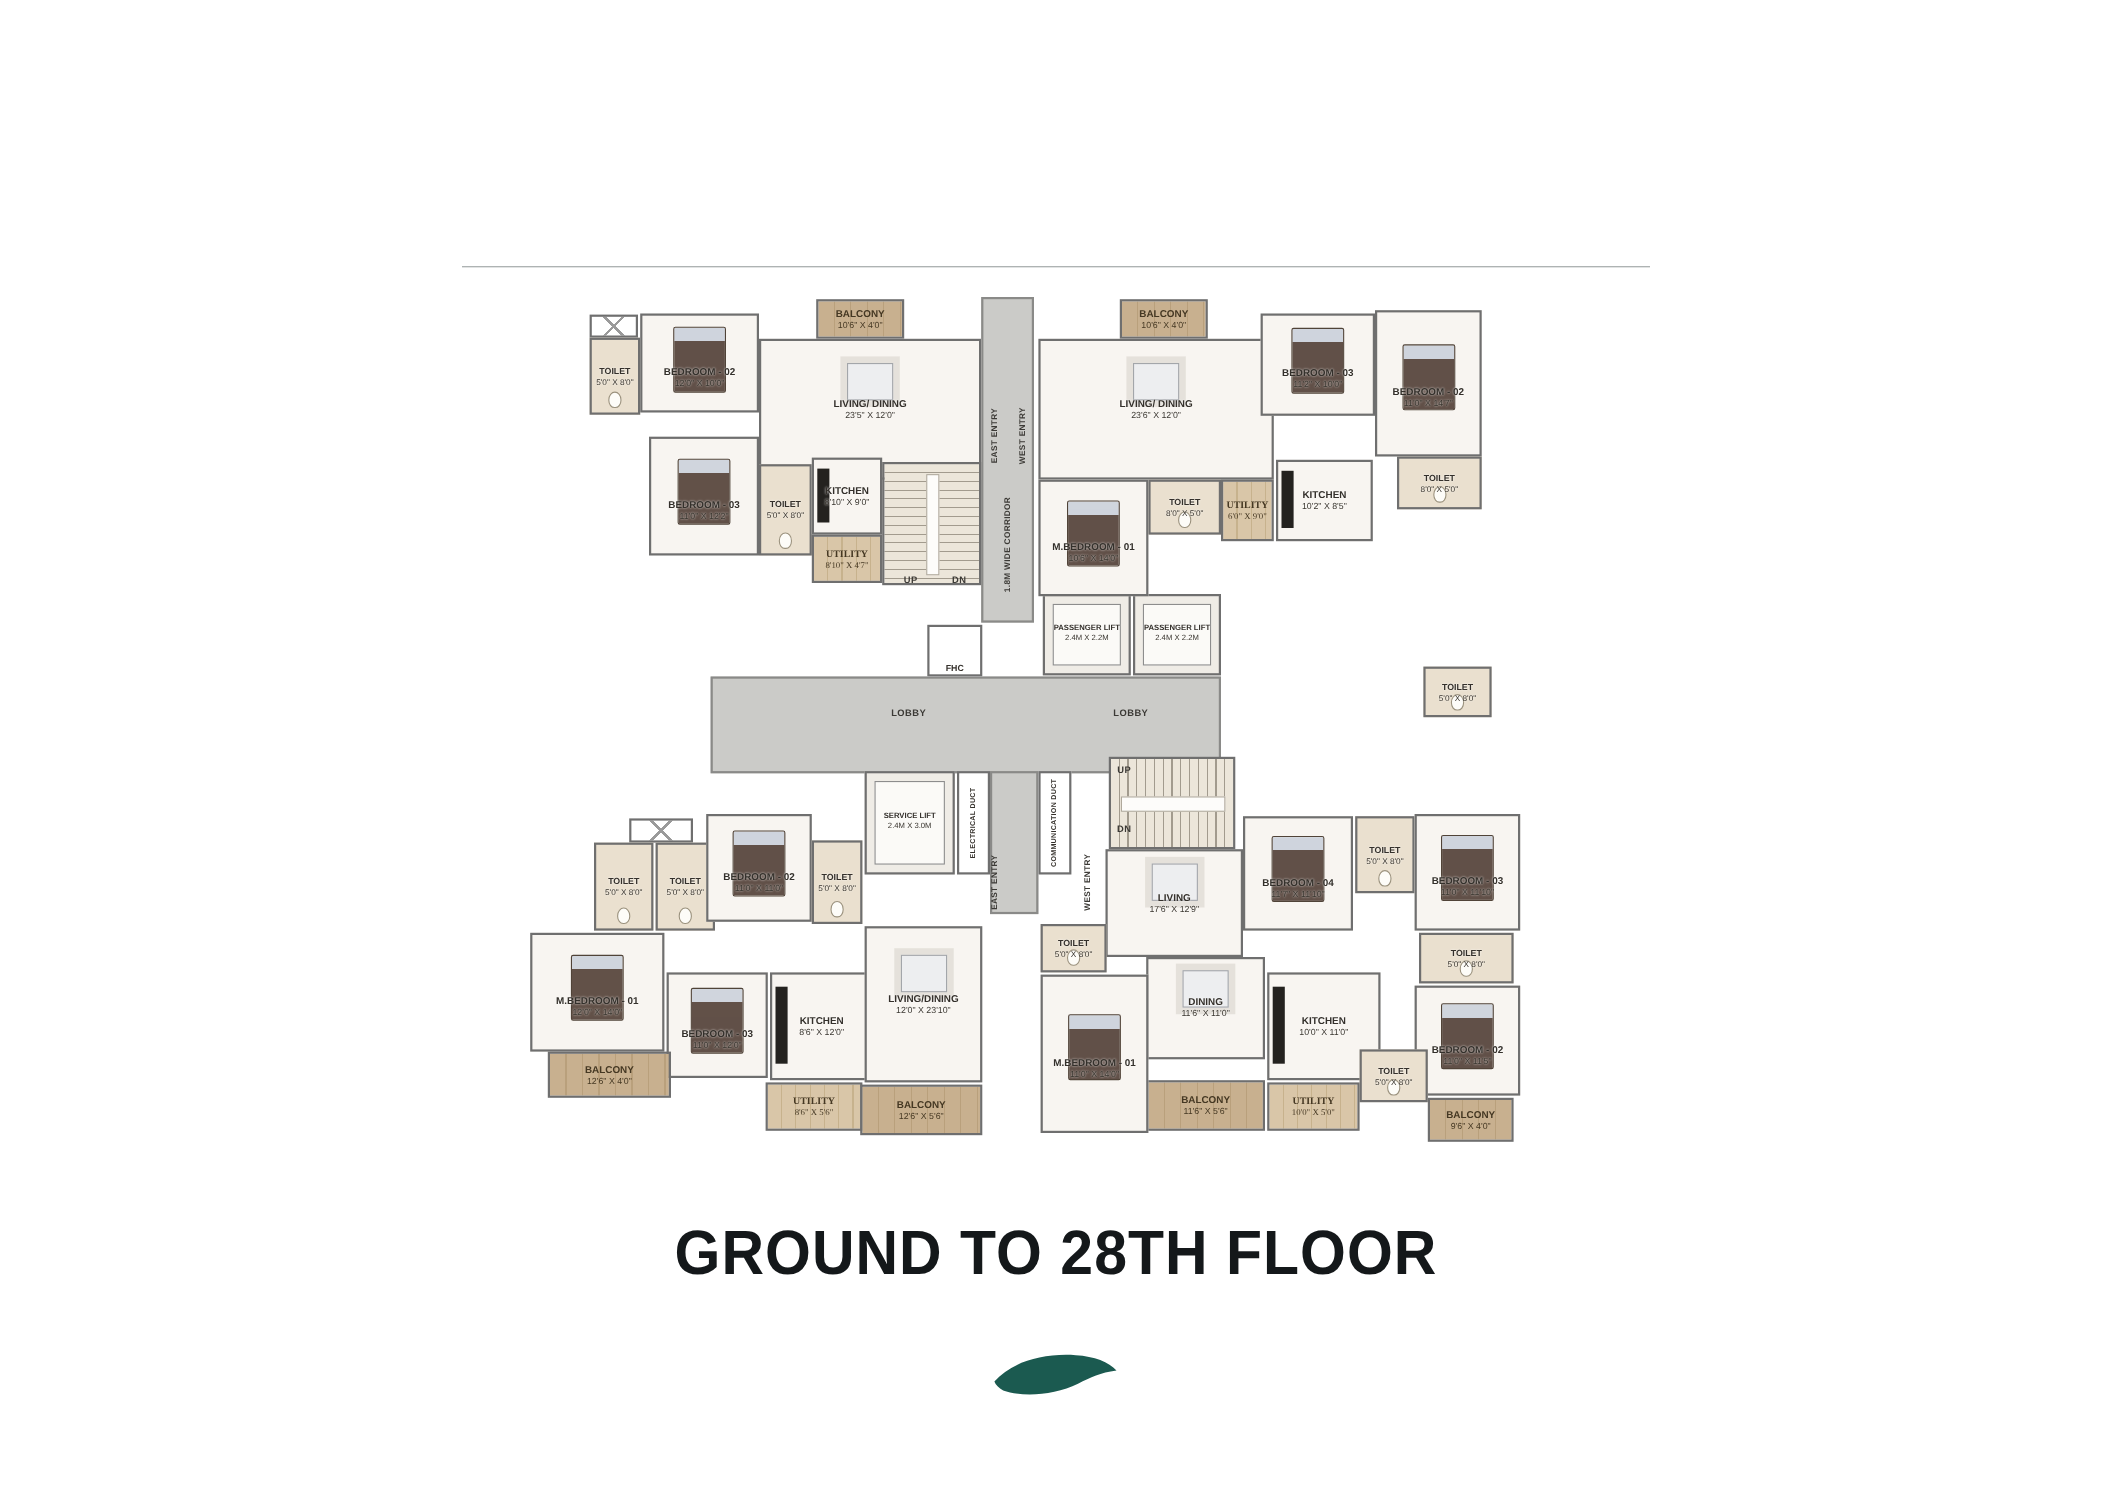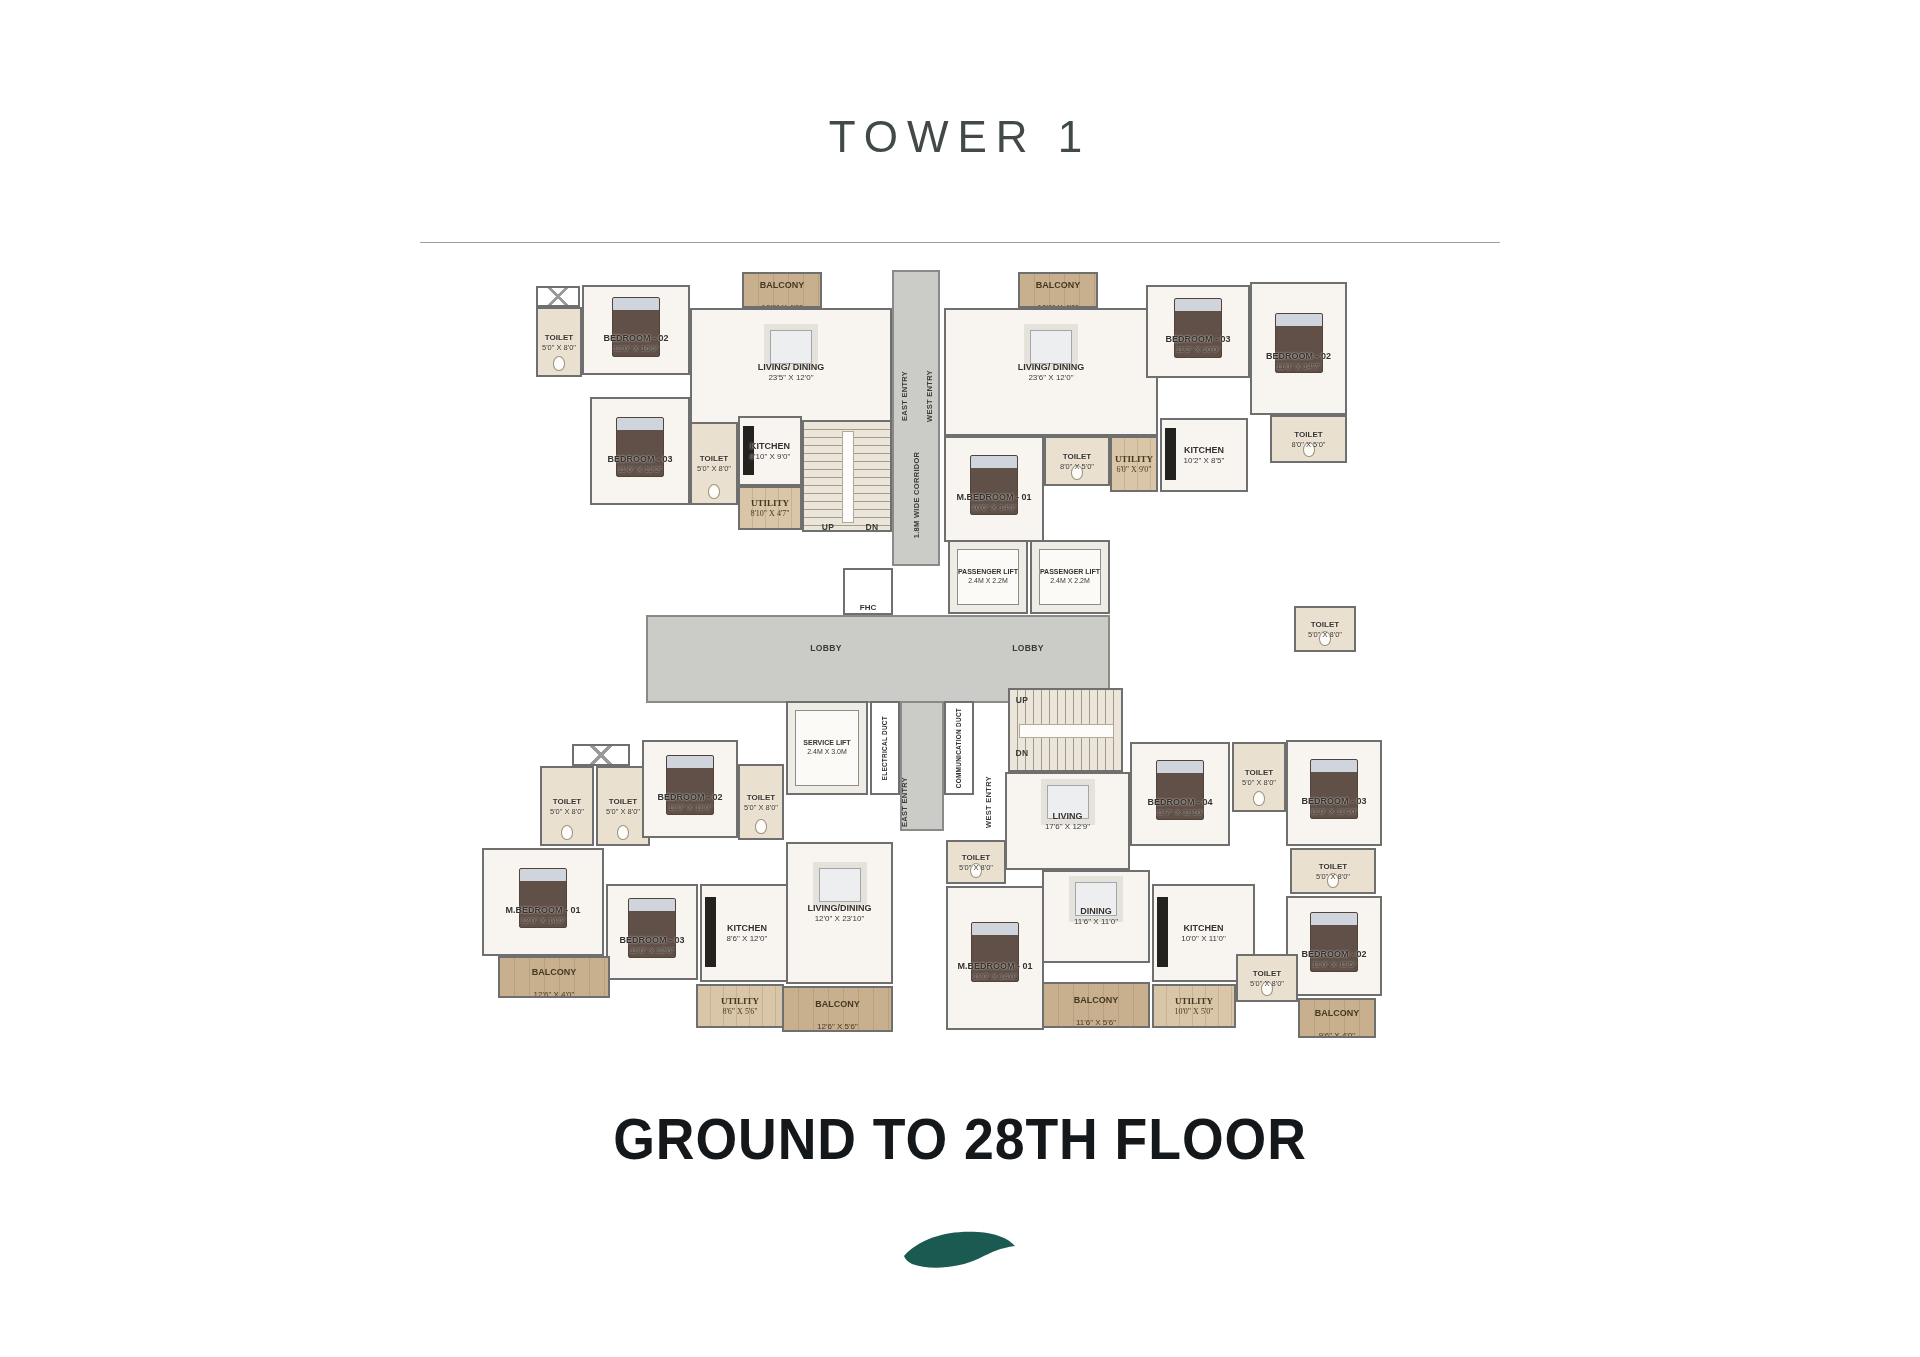--- a/index.html
+++ b/index.html
@@ -24,21 +24,21 @@
   .room-dims{position:relative;z-index:2;font-size:8px;font-weight:400;color:#3a362f;line-height:1.2;
     text-shadow:0 0 2px rgba(255,255,255,.9);}
 
   .room--toilet{background:var(--toilet_floor);}
   .room--toilet .room-label{font-size:8px;}
   .room--toilet .room-dims{font-size:7.5px;}
   .room--toilet::after{content:"";position:absolute;bottom:4px;left:50%;transform:translateX(-50%);
     width:10px;height:13px;background:#fdfcf8;border:1px solid #9b927e;border-radius:50% 50% 46% 46%;z-index:1;}
 
   .room--balcony{background:repeating-linear-gradient(90deg,var(--wood) 0 14px,#b9a07c 14px 15px);}
-  .room--balcony .room-label,.room--balcony .room-dims{color:#453823;text-shadow:none;margin-top:12px;}
+  .room--balcony .room-label,.room--balcony .room-dims{color:#453823;text-shadow:none;}
   .room--utility{background:repeating-linear-gradient(90deg,var(--wood_light) 0 12px,#c7b28d 12px 13px);font-family:Liberation Serif, serif;}
   .room--utility .room-label,.room--utility .room-dims{color:#453823;text-shadow:none;}
 
   .room--bedroom::before{content:"";position:absolute;left:50%;top:46%;width:46px;height:58px;
     transform:translate(-50%,-50%);background:linear-gradient(180deg,#ccd2dc 0 12px,#55433a 12px);
     border:1px solid #423429;border-radius:2px;opacity:.92;z-index:0;}
   .room--bedroom .room-label{margin-top:26px;}
 
   .room--living::before{content:"";position:absolute;left:50%;top:30%;width:40px;height:32px;
     transform:translate(-50%,-50%);background:#edeef0;border:1px solid #a3a6aa;
@@ -77,21 +77,20 @@
 
   .subtitle{position:absolute;left:0;top:1106px;width:1920px;margin:0;text-align:center;
     font-size:57px;font-weight:bold;color:var(--heading);letter-spacing:1px;transform:scaleX(.94);}
   .leaf{position:absolute;left:50%;top:1226px;transform:translateX(-50%);width:120px;height:52px;}
   .leaf path{fill:var(--leaf);}
 </style>
 </head>
 <body>
 
 <div class="stage">
-  <h1 class="title">TOWER 1</h1>
   <div class="divider"></div>
 
   <div class="plan">
       <div class="room room--corridor" style="left: 892px; top: 270px; width: 48px; height: 296px;"></div>
       <div class="room room--lobby" style="left: 646px; top: 615px; width: 464px; height: 88px;"></div>
       <div class="room room--corridor" style="left: 900px; top: 701px; width: 44px; height: 130px;"></div>
       <div class="room room--shaft" style="left: 536px; top: 286px; width: 44px; height: 21px;"></div>
       <div class="room room--toilet" style="left: 536px; top: 307px; width: 46px; height: 70px;">
         <span class="room-label">TOILET</span>
         <span class="room-dims">5'0" X 8'0"</span>

